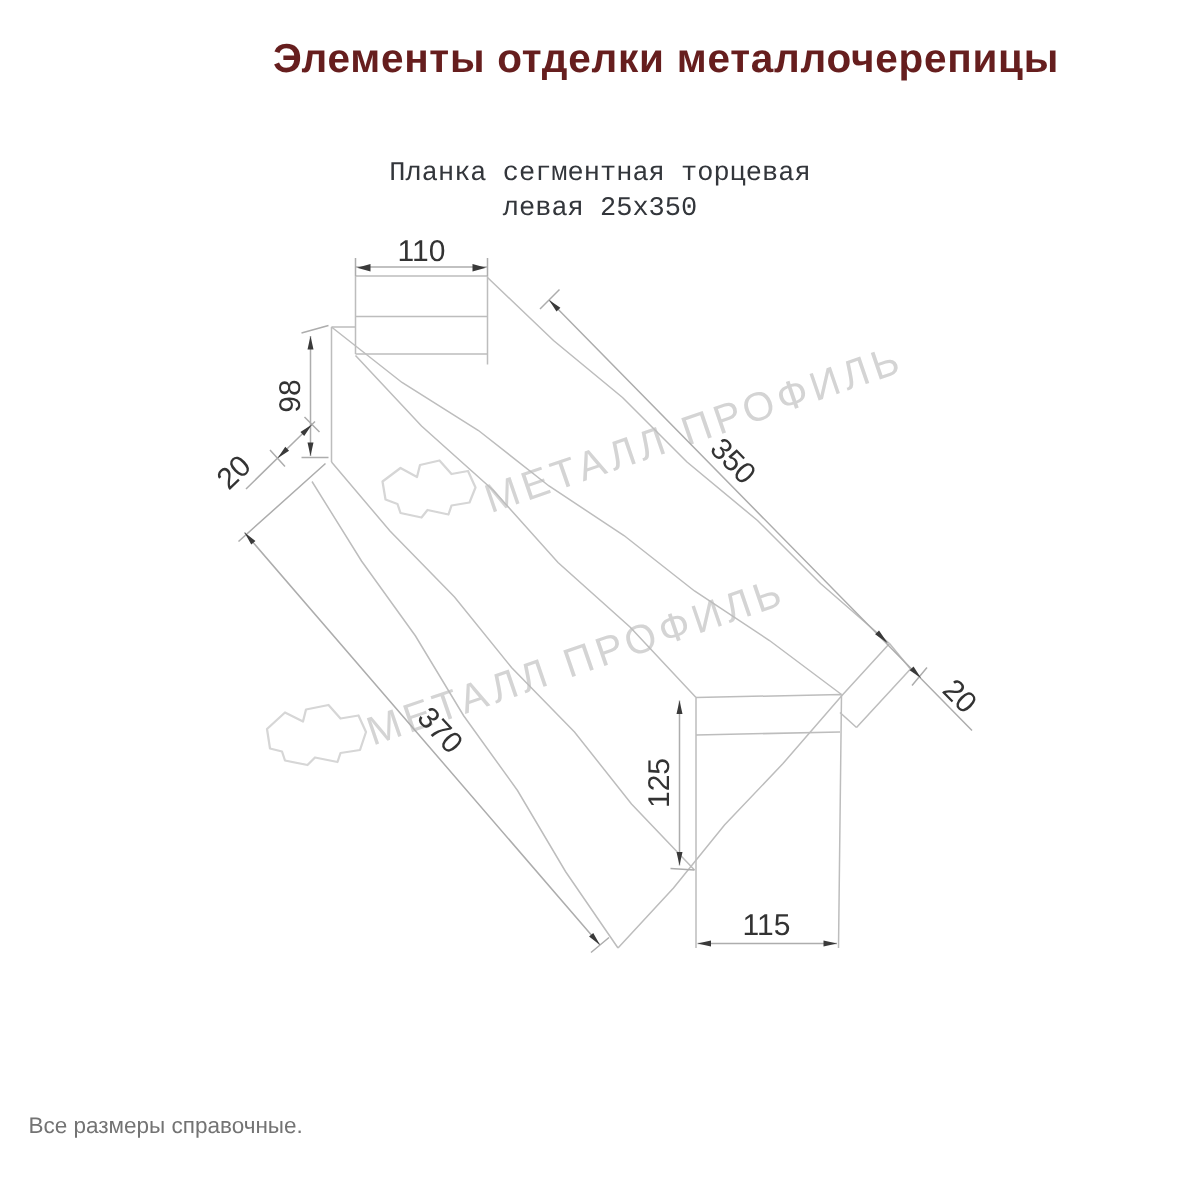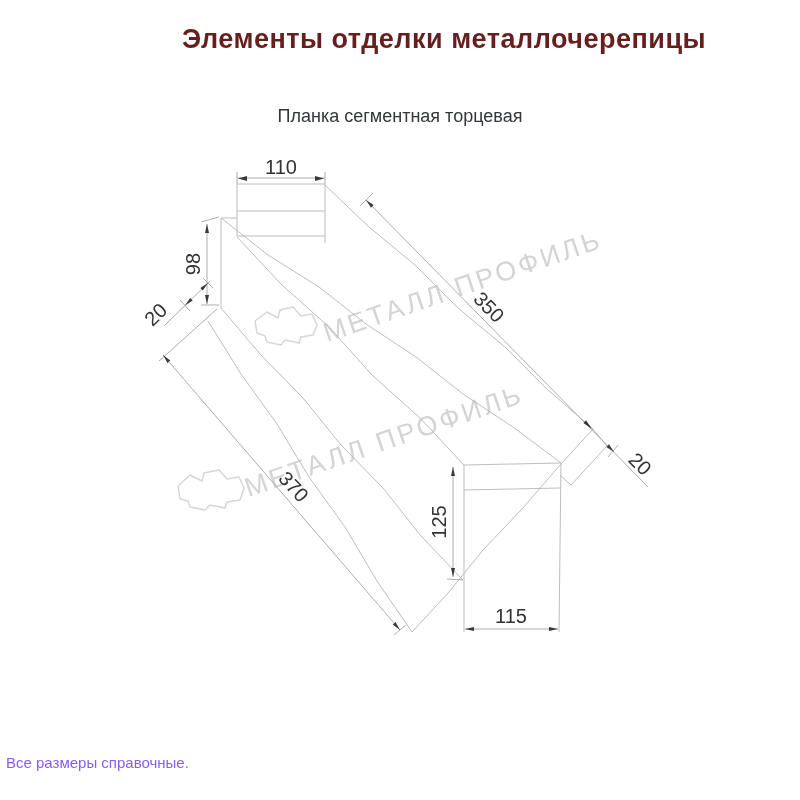--- a/index.html
+++ b/index.html
@@ -1,38 +1,39 @@
 <!DOCTYPE html>
 <html><head>
 <meta charset="utf-8">
 <style>
   html,body{margin:0;padding:0;background:#ffffff;}
   body{width:800px;height:800px;position:relative;overflow:hidden;
        font-family:"Liberation Sans","DejaVu Sans",sans-serif;}
   .page-title{position:absolute;top:24px;left:0;width:800px;text-align:center;
        font-size:27px;font-weight:bold;color:#661e1e;letter-spacing:.5px;margin-left:44px;}
   .subtitle{position:absolute;top:105px;left:0;width:800px;text-align:center;
-       font-size:18px;line-height:23px;color:#33363b;}
-  .footnotes{position:absolute;left:6px;top:739px;font-size:15px;line-height:24px;color:#8b5cf6;margin-top:12px;}
+       font-size:18px;line-height:23px;color:#33363b;font-family:Liberation Mono, monospace;}
+  .footnotes{position:absolute;left:19px;top:739px;font-size:15px;line-height:24px;color:#737373;}
   svg{position:absolute;left:0;top:0;}
   .thin{stroke:#bdbdbd;stroke-width:1;fill:none;}
   .dimline{stroke:#adadad;stroke-width:1;fill:none;}
   .arr{fill:#3a3a3a;stroke:none;}
   .dimtext{font-size:20px;fill:#333333;font-family:"Liberation Sans","DejaVu Sans",sans-serif;}
   .wmtext{font-size:27px;fill:#d4d4d4;letter-spacing:3px;
        font-family:"Liberation Sans","DejaVu Sans",sans-serif;}
   .cloud{stroke:#d6d6d6;stroke-width:1.5;fill:none;stroke-linejoin:round;}
 </style>
 </head>
 <body>
 
 <div class="page-title">Элементы отделки металлочерепицы</div>
 
 <div class="subtitle">
   <div>Планка сегментная торцевая</div>
+  <div>левая 25х350</div>
 </div>
 
 <svg width="800" height="800" viewBox="0 0 800 800">
 
   <g>
     <g transform="translate(287 327)">
       <path class="cloud" d="M-30,6 L-32,-6 L-20,-15 L-9,-9 L-7,-17 L6,-20 L14,-11 L25,-13 L30,-2 L26,8 L14,10 L12,16 L-2,13 L-6,18 L-20,15 L-22,9 Z"></path>
     </g>
     <text class="wmtext" x="463" y="295" text-anchor="middle" transform="rotate(-19 463 287)">МЕТАЛЛ ПРОФИЛЬ</text>
   </g>

